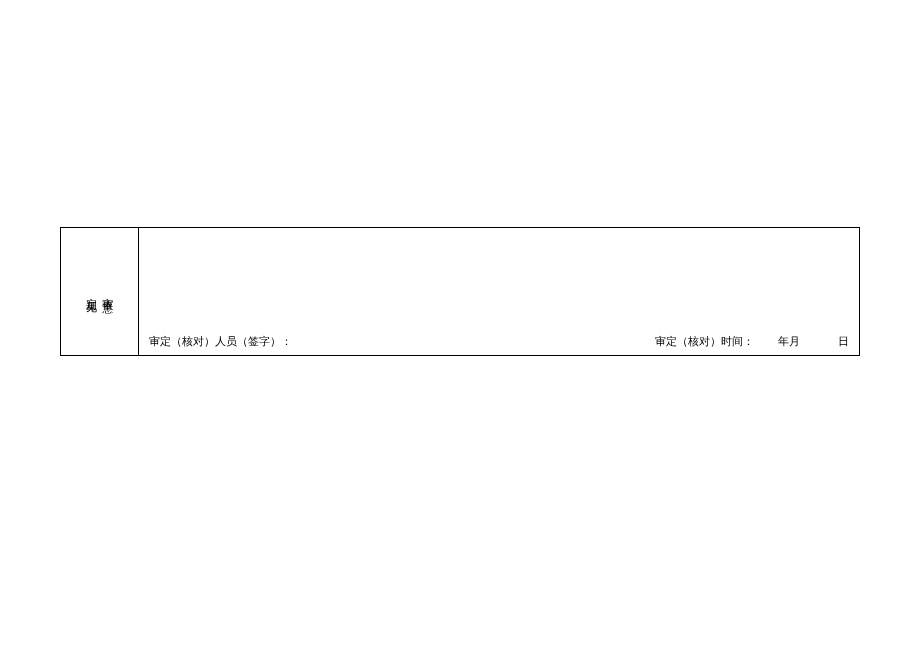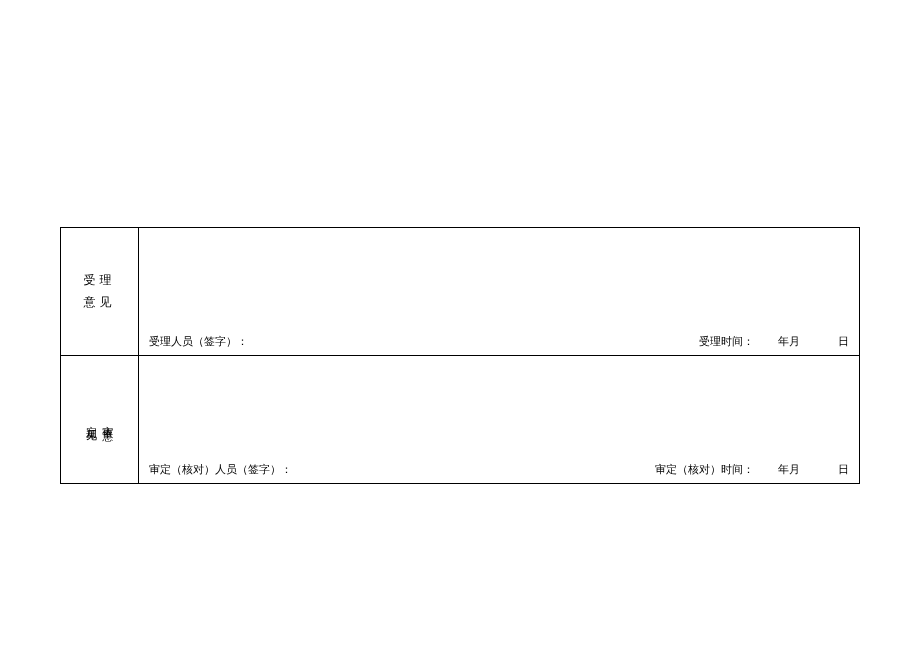--- a/index.html
+++ b/index.html
@@ -90,38 +90,20 @@
       margin-right: 38px;
     }
     .d {
     }
   </style>
 </head>
 <body>
 
 <table class="form-table">
   <tbody>
-      <tr>
-    <td class="label-cell label-cell-1">
-      <div class="label-inner">
-        <div class="label-line">受理</div>
-        <div class="label-line">意见</div>
-      </div>
-    </td>
-    <td class="content-cell">
-      <div class="sig-line">
-        <span class="sig-left">受理人员（签字）：</span>
-        <span class="sig-right">
-          <span class="time-label">受理时间：</span>
-          <span class="ym">年月</span>
-          <span class="d">日</span>
-        </span>
-      </div>
-    </td>
-  </tr>
   <tr>
     <td class="label-cell label-cell-2">
       <div class="label-inner">
         <div style="display:flex; gap:2px;">
           <span class="vertical-text">定却见</span>
           <span class="vertical-text">审依意</span>
         </div>
       </div>
     </td>
     <td class="content-cell">

